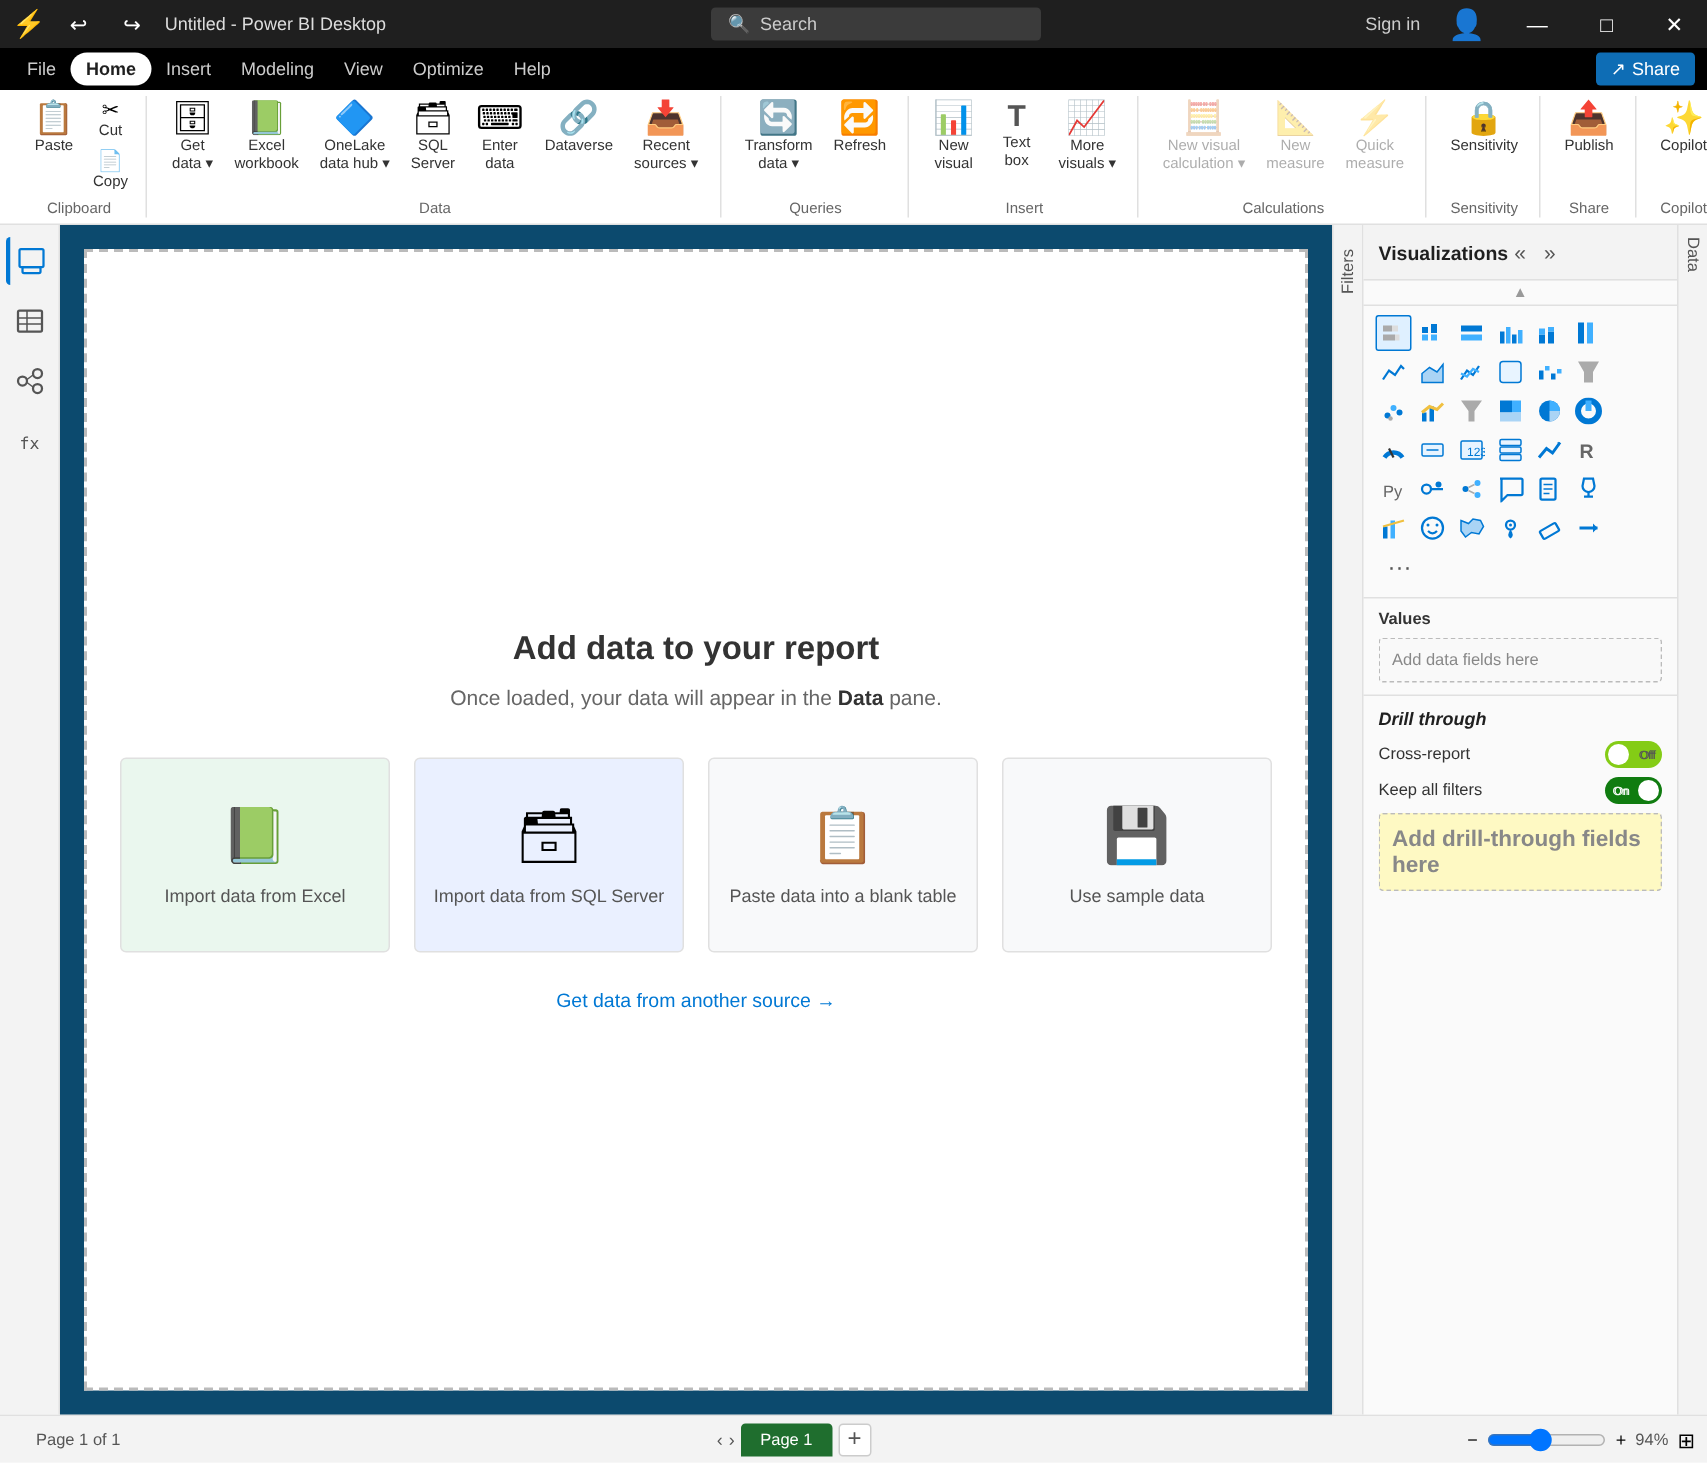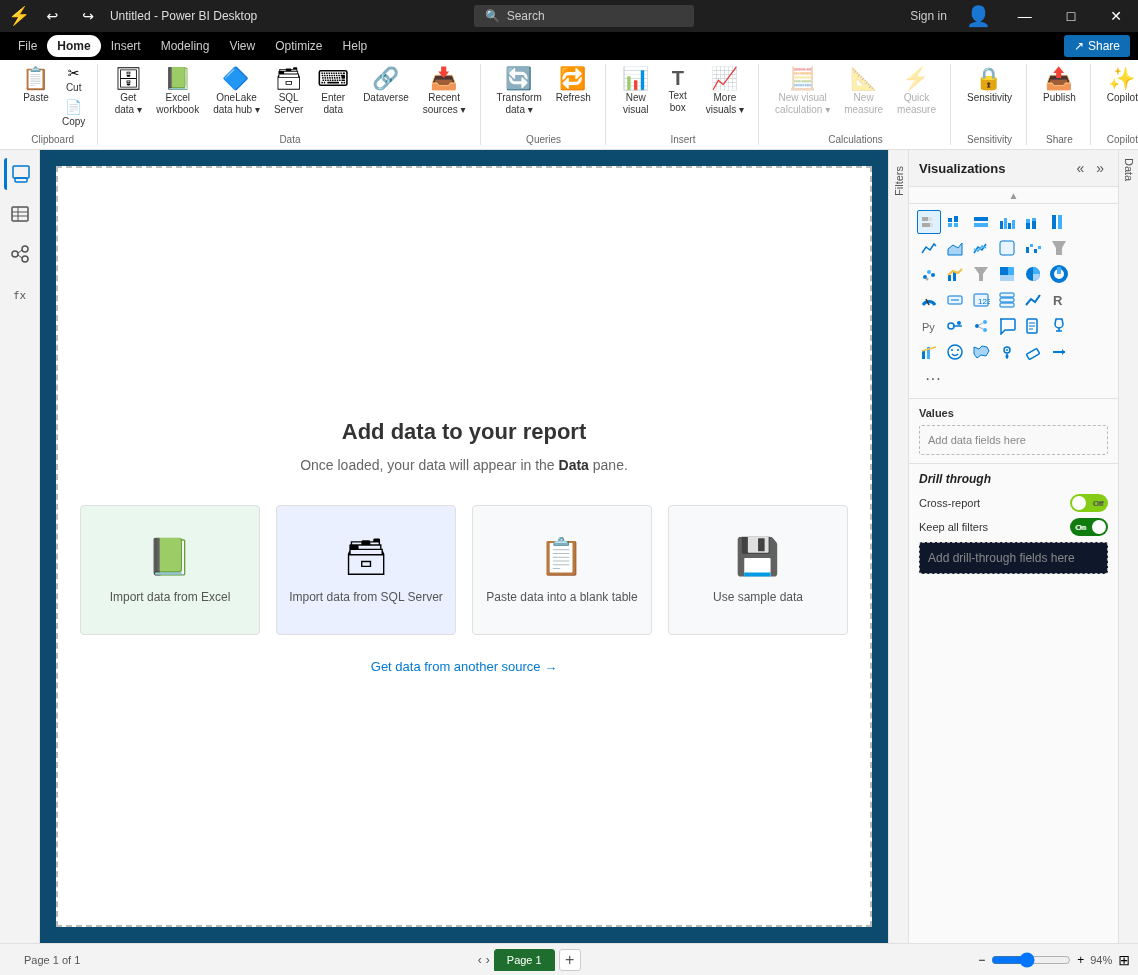--- a/index.html
+++ b/index.html
@@ -52,21 +52,21 @@
     .data-card.excel { background: #eaf7ee; }
     .data-card.sql { background: #eaf0ff; }
     .get-data-link { color: #0078d4; cursor: pointer; font-size: 13px; }
 
     
     .filters-sidebar { width: 20px; background: #f3f3f3; border-left: 1px solid #e0e0e0; display: flex; flex-direction: column; align-items: center; padding-top: 8px; }
     .filters-label { writing-mode: vertical-rl; transform: rotate(180deg); font-size: 11px; color: #555; padding: 8px 0; }
 
     
     .viz-panel { width: 210px; background: #fafafa; border-left: 1px solid #e0e0e0; display: flex; flex-direction: column; font-size: 11px; }
-    .viz-panel-header { display: flex; align-items: center; justify-content: space-between; padding: 8px 10px; background: #f3f3f3; border-bottom: 1px solid #e0e0e0; }
+    .viz-panel-header { display: flex; align-items: center; justify-content: flex-start; padding: 8px 10px; background: #f3f3f3; border-bottom: 1px solid #e0e0e0; }
     .viz-panel-title { font-size: 13px; font-weight: 600; color: #1f1f1f; }
     .viz-panel-arrows { display: flex; gap: 4px; }
     .viz-arrow { cursor: pointer; font-size: 14px; color: #555; padding: 2px 4px; }
 
     .build-visual-section { padding: 8px 10px; border-bottom: 1px solid #e0e0e0; }
     .build-visual-title { font-size: 11px; color: #666; margin-bottom: 6px; }
     .build-visual-icons { display: flex; gap: 6px; }
     .build-visual-icon { width: 32px; height: 32px; border: 1px solid #e0e0e0; border-radius: 3px; display: flex; align-items: center; justify-content: center; cursor: pointer; font-size: 16px; }
     .build-visual-icon.active { border-color: #0078d4; background: #e8f4ff; }
 
@@ -80,21 +80,21 @@
     
     .values-section { padding: 8px 10px; border-bottom: 1px solid #e0e0e0; }
     .values-title { font-size: 11px; font-weight: 600; color: #333; margin-bottom: 6px; }
     .values-drop-zone { border: 1px dashed #bbb; border-radius: 3px; padding: 8px; color: #888; font-size: 11px; background: #f9f9f9; }
 
     
     .drill-section { padding: 8px 10px; }
     .drill-title { font-size: 12px; font-weight: 700; color: #1f1f1f; margin-bottom: 8px; font-style: italic; }
     .drill-row { display: flex; align-items: center; justify-content: space-between; margin-bottom: 6px; }
     .drill-label { font-size: 11px; color: #333; }
-    .drill-drop-zone { border: 1px dashed #bbb; border-radius: 3px; padding: 8px; color: #888; font-size: 12px; background: #0f172a; margin-top: 6px; }
+    .drill-drop-zone { border: 1px dashed #bbb; border-radius: 3px; padding: 8px; color: #888; font-size: 15px; background: #fef9c3; margin-top: 6px; font-weight: bold; }
 
     
     .data-tab { width: 20px; background: #f3f3f3; border-left: 1px solid #e0e0e0; display: flex; flex-direction: column; align-items: center; }
     .data-tab-label { writing-mode: vertical-rl; font-size: 11px; color: #555; padding: 8px 4px; cursor: pointer; }
 
     
     .bottom-bar { height: 32px; background: #f3f3f3; border-top: 1px solid #e0e0e0; display: flex; align-items: center; justify-content: space-between; padding: 0 8px; }
     .page-tabs { display: flex; align-items: center; gap: 4px; }
     .page-tab { background: #fff; border: 1px solid #ccc; border-radius: 3px 3px 0 0; padding: 4px 12px; font-size: 11px; cursor: pointer; color: #333; }
     .page-tab.active { background: #1f6e2e; color: #fff; border-color: #1f6e2e; }

